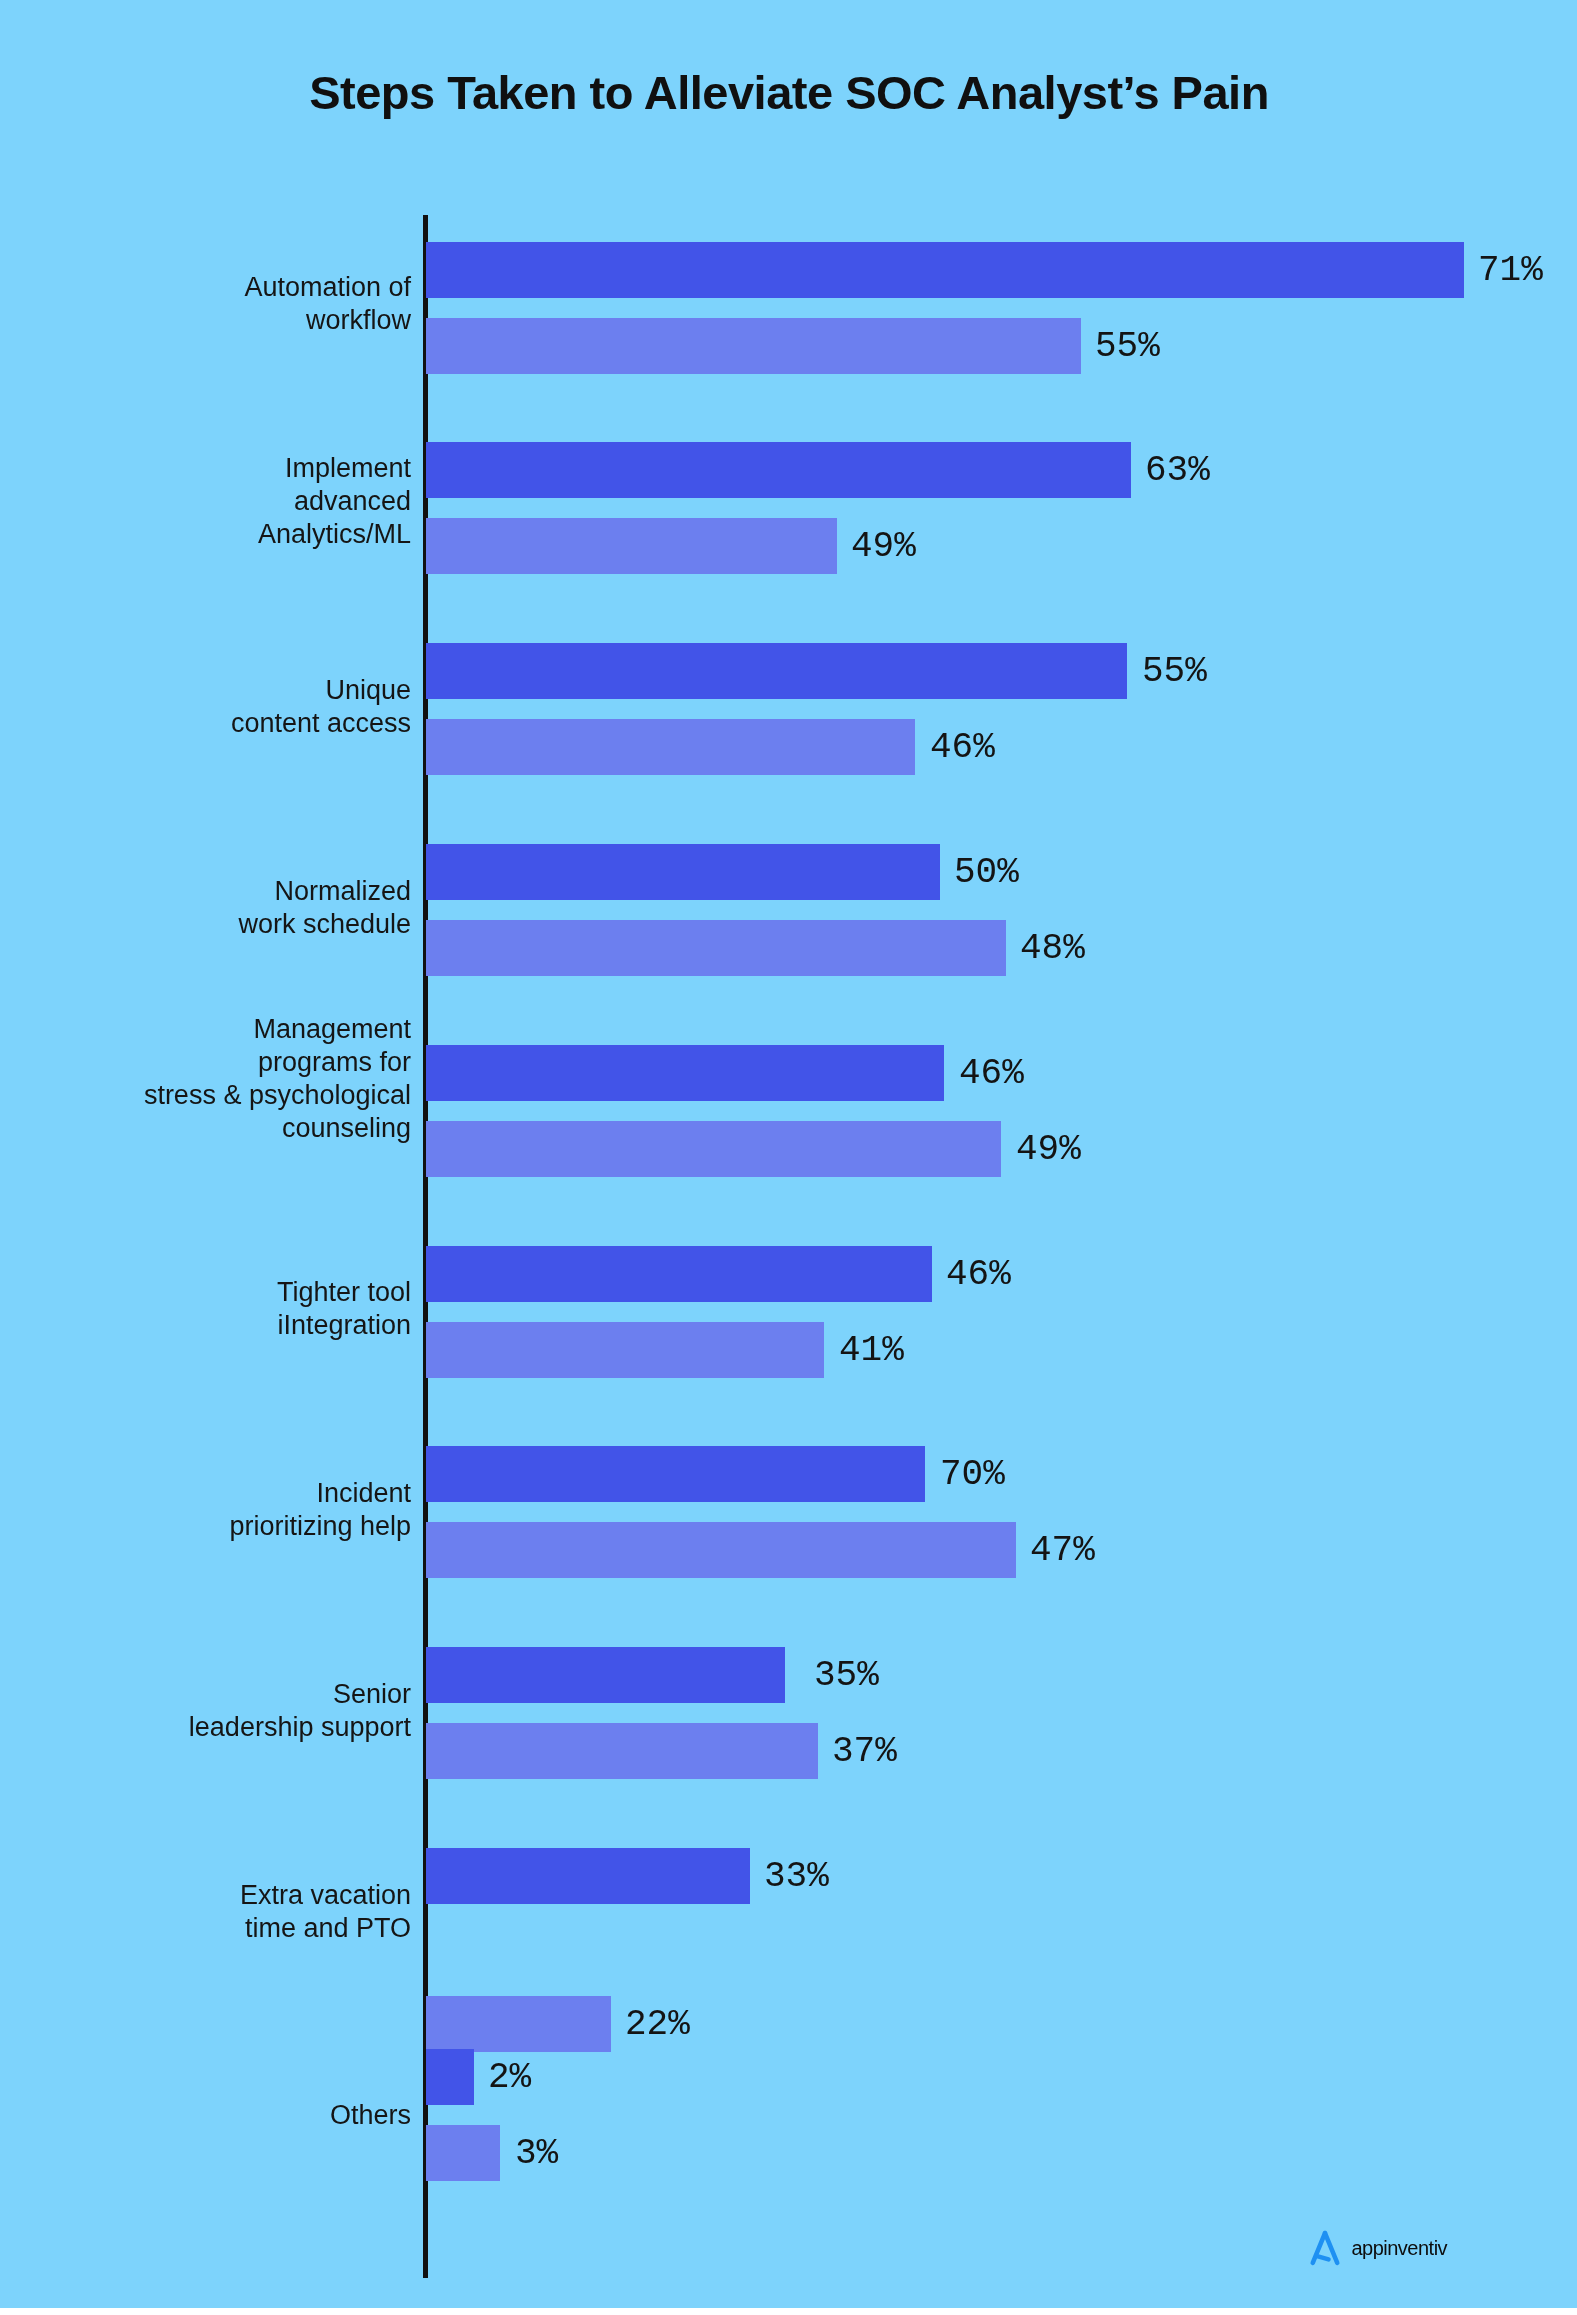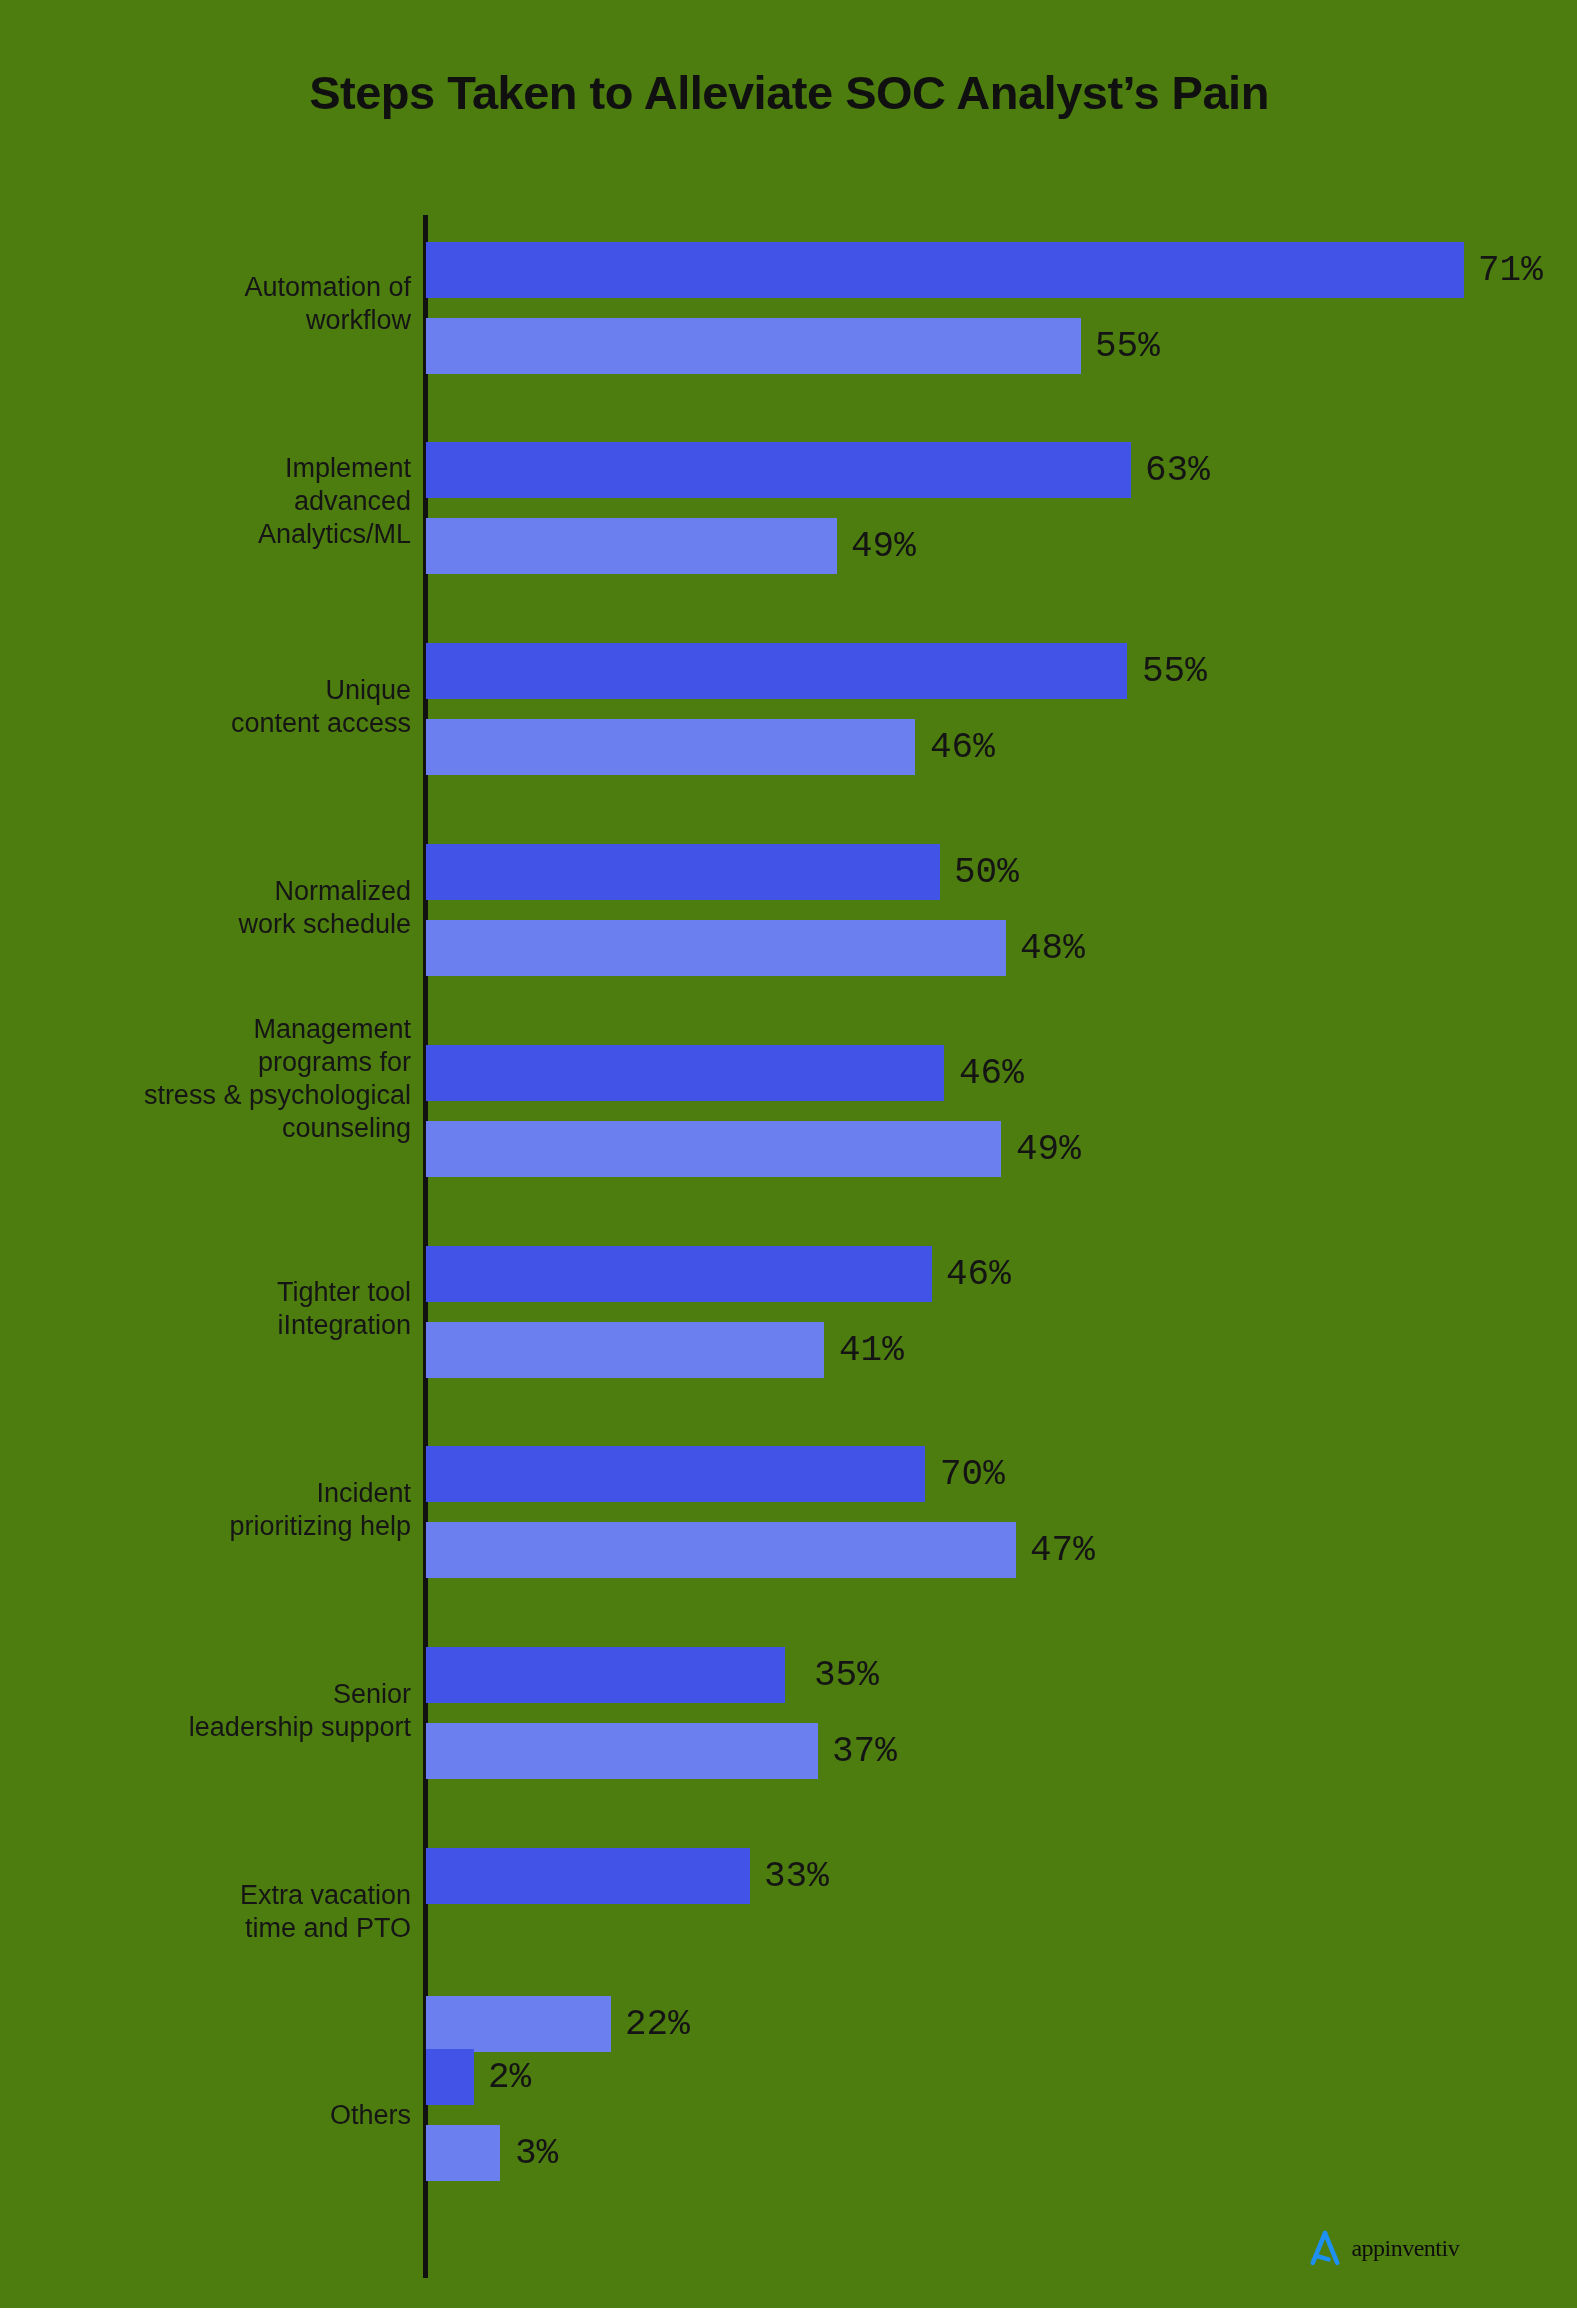--- a/index.html
+++ b/index.html
@@ -13,21 +13,21 @@
     font-family: "Liberation Sans", sans-serif;
     color: #141414;
     position: relative;
     overflow: hidden;
   }
 
   .page {
     position: relative;
     width: 1578px;
     height: 2308px;
-    background: #4d7c0f;
+    background: #7dd3fc;
   }
 
   
   .chart-title {
     position: absolute;
     left: 0;
     top: 65px;
     width: 1578px;
     text-align: center;
     font-size: 47px;
@@ -107,25 +107,25 @@
     display: flex;
     align-items: center;
     gap: 5.4px;
   }
   .logo-mark {
     width: 42px;
     height: 42px;
     display: block;
   }
   .logo-text {
-    font-size: 24px;
+    font-size: 20px;
     font-weight: 500;
     color: #0d0d0d;
     letter-spacing: -0.5px;
-    font-family: Liberation Serif, serif;
+    font-family: Liberation Sans, sans-serif;
   }
 </style>
 </head>
 <body>
 
 <div class="page">
 
   <div class="chart-title">Steps Taken to Alleviate SOC Analyst’s Pain</div>
 
   <div class="plot" id="plot">

